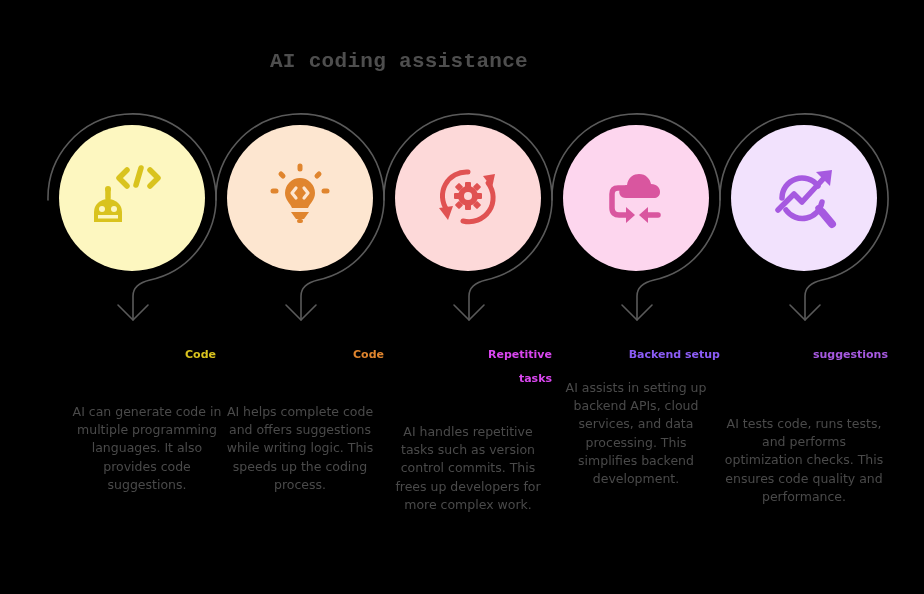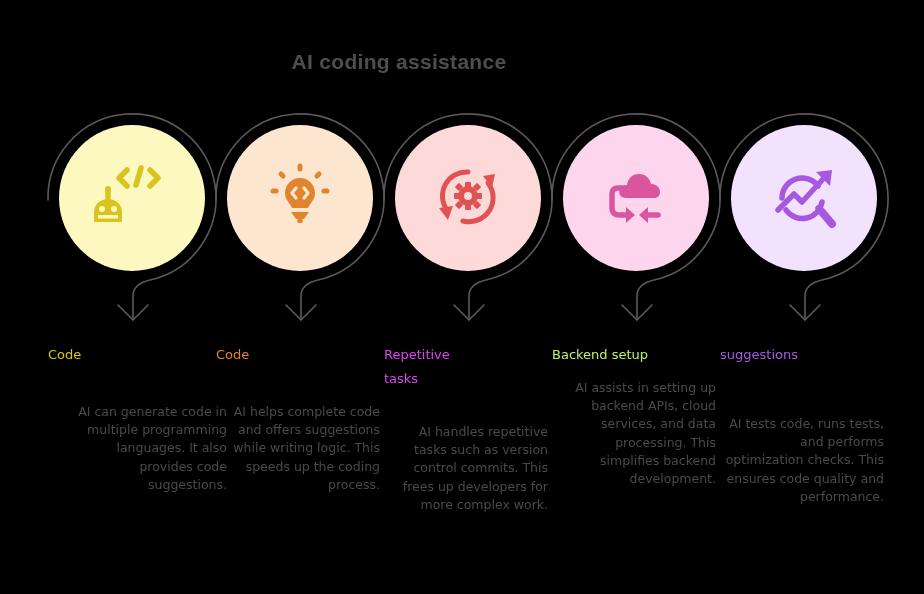--- a/index.html
+++ b/index.html
@@ -2,37 +2,37 @@
 <html><head>
 <meta charset="utf-8">
 <style>
   html, body { margin: 0; padding: 0; }
   body {
     width: 924px; height: 594px; background: #000000; overflow: hidden;
     position: relative; font-family: "DejaVu Sans", sans-serif;
   }
   .title {
     position: absolute; left: 0; top: 50px; width: 798px; text-align: center;
-    font-family: Liberation Sans, sans-serif; font-weight: bold; font-size: 21px;
+    font-family: Liberation Mono, monospace; font-weight: bold; font-size: 21px;
     color: #4e4e4e; letter-spacing: 0.3px;
   }
   svg.rings { position: absolute; left: 0; top: 0; }
   .step { position: absolute; top: 0; width: 168px; }
   .circle {
     position: absolute; width: 146px; height: 146px; border-radius: 50%;
     top: 125px; left: 11px;
     display: flex; align-items: center; justify-content: center;
   }
   .circle svg { width: 80px; height: 80px; }
   .label {
-    position: absolute; top: 343px; left: 0; width: 168px; text-align: left;
-    font-family: "DejaVu Sans", sans-serif; font-size: 13px; line-height: 24px;
+    position: absolute; top: 343px; left: 0; width: 168px; text-align: right;
+    font-family: "DejaVu Sans", sans-serif; font-size: 11px; line-height: 24px; font-weight: bold;
   }
   .desc {
-    position: absolute; left: 4px; width: 160px; text-align: right;
+    position: absolute; left: 4px; width: 160px; text-align: center;
     font-family: "DejaVu Sans", sans-serif; font-size: 12.5px; line-height: 18.2px;
     color: #4a4a4a;
   }
 </style>
 </head>
 <body>
 
 <div class="title">AI coding assistance</div>
 
 <svg class="rings" width="924" height="594" viewBox="0 0 924 594">
@@ -137,21 +137,21 @@
     <svg viewBox="0 0 80 80">
       <path d="M30,40 C24,40 22,35 24,31 C26,27 30,27 31,27 C32,19 38,16 43,16 C50,16 54,21 55,26 C61,26 64,30 64,34 C64,38 61,40 58,40 Z" fill="#d9569f"></path>
       <g fill="none" stroke="#d9569f" stroke-width="5.5" stroke-linecap="round" stroke-linejoin="round">
         <path d="M27,30 L22,30 C18,30 16,32 16,36 L16,50 C16,55 19,57 23,57 L32,57"></path>
         <line x1="48" y1="57" x2="62" y2="57"></line>
       </g>
       <path d="M30,49 L39,57 L30,65 Z" fill="#d9569f"></path>
       <path d="M52,49 L43,57 L52,65 Z" fill="#d9569f"></path>
     </svg>
   </div>
-  <div class="label" style="color:#bef264;">
+  <div class="label" style="color:#8b5cf6;">
     <div>Backend setup</div>
   </div>
   <div class="desc" style="top:379px;">AI assists in setting up backend APIs, cloud services, and data processing. This simplifies backend development.</div>
 </div>
 
 <div class="step" style="left:720px;">
   <div class="circle" style="background:#f2e2fd;">
     <svg viewBox="0 0 80 80">
       <g fill="none" stroke="#a659e0" stroke-width="5.5" stroke-linecap="round" stroke-linejoin="round">
         <path d="M18,40 A20,20 0 0 1 54,28"></path>

